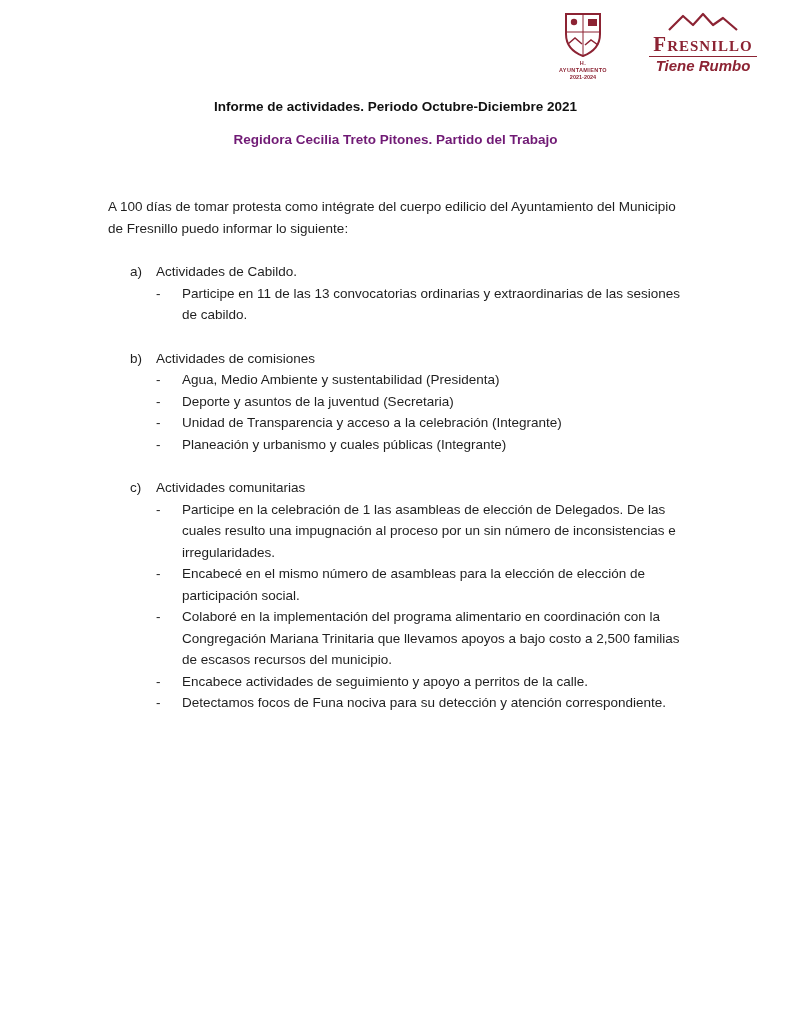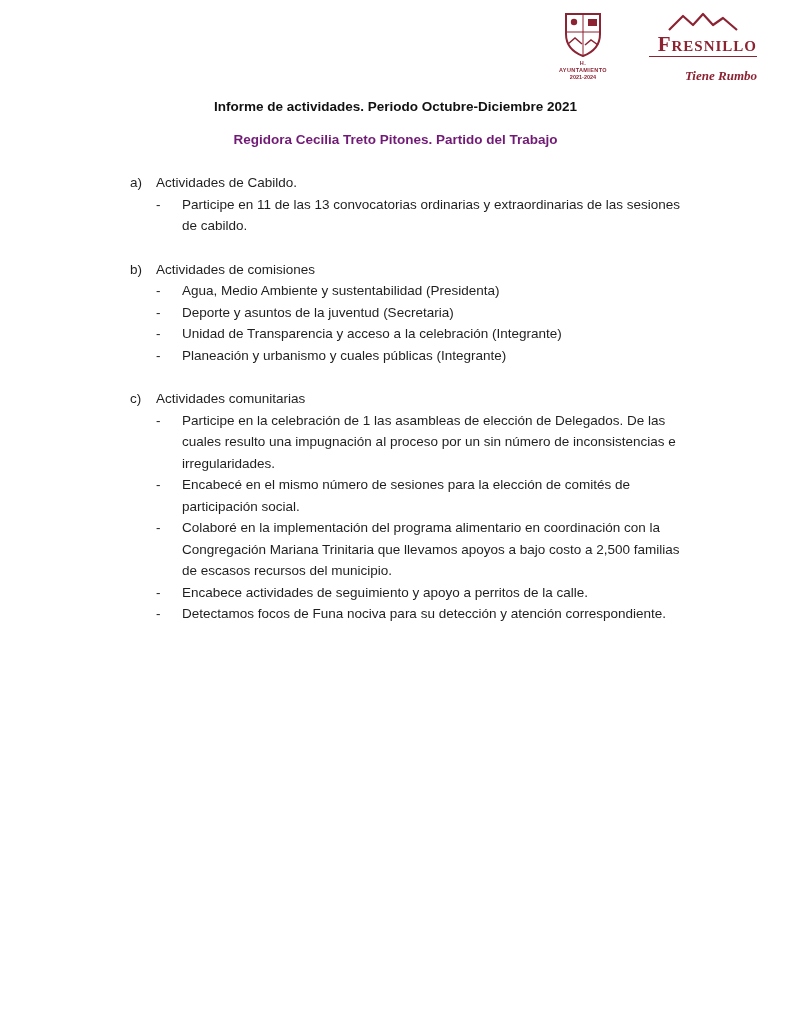--- a/index.html
+++ b/index.html
@@ -25,41 +25,41 @@
     align-items:flex-start;
     gap:10px;
   }
   .crest { width:56px; text-align:center; }
   .crest svg { display:block; margin:0 auto; }
   .crest-caption {
     font-size:5.5px; line-height:7px; letter-spacing:0.4px;
     color:#8c2333; font-weight:bold; margin-top:2px;
   }
   .crest-years { font-size:5.5px; line-height:7px; color:#8c2333; font-weight:bold; }
-  .wordmark { text-align:right; width:108px;margin-left:28px; }
+  .wordmark { text-align:center; width:108px;margin-left:28px; }
   .wordmark svg { display:block; margin:0 auto 1px auto; }
   .org-name {
     font-family:"Liberation Serif", serif;
     font-variant:small-caps;
     font-weight:bold;
     font-size:21px;
     line-height:22px;
     letter-spacing:1px;
     color:#8c2333;
   }
   .tagline {
-    font-family:Liberation Serif, serif;
+    font-family:Liberation Sans, sans-serif;
     font-style:italic;
     font-weight:bold;
-    font-size:13px;
+    font-size:15px;
     line-height:16px;
     color:#8c2333;
     border-top:1px solid #8c2333;
     margin-top:1px;
-    padding-top:11px;
+    padding-top:1px;
   }
 
   
   .content { padding:0 108px;margin-top:28px; }
   .doc-title {
     margin-top:96px;
     text-align:center;
     font-size:13.5px;
     font-weight:bold;
     color:#111;
@@ -104,20 +104,21 @@
       </svg>
       <div class="org-name">Fresnillo</div>
       <div class="tagline">Tiene Rumbo</div>
     </div>
   </div>
 
   <div class="content">
     <div class="doc-title">Informe de actividades. Periodo Octubre-Diciembre 2021</div>
     <div class="doc-subtitle">Regidora Cecilia Treto Pitones. Partido del Trabajo</div>
 
+    <p class="intro">A 100 días de tomar protesta como intégrate del cuerpo edilicio del Ayuntamiento del Municipio de Fresnillo puedo informar lo siguiente:</p>
 
     <div class="section">
       <div class="section-head">
         <span class="sec-label">a)</span>
         <span class="sec-title">Actividades de Cabildo.</span>
       </div>
       <div class="bullets">
         <div class="bullet">
           <span class="dash">-</span>
           <span class="bullet-text">Participe en 11 de las 13 convocatorias ordinarias y extraordinarias de las sesiones de cabildo.</span>
@@ -155,21 +156,21 @@
         <span class="sec-label">c)</span>
         <span class="sec-title">Actividades comunitarias</span>
       </div>
       <div class="bullets">
         <div class="bullet">
           <span class="dash">-</span>
           <span class="bullet-text">Participe en la celebración de 1 las asambleas de elección de Delegados. De las cuales resulto una impugnación al proceso por un sin número de inconsistencias e irregularidades.</span>
         </div>
         <div class="bullet">
           <span class="dash">-</span>
-          <span class="bullet-text">Encabecé en el mismo número de sesiones para la elección de comités de participación social.</span>
+          <span class="bullet-text">Encabecé en el mismo número de asambleas para la elección de elección de participación social.</span>
         </div>
         <div class="bullet">
           <span class="dash">-</span>
           <span class="bullet-text">Colaboré en la implementación del programa alimentario en coordinación con la Congregación Mariana Trinitaria que llevamos apoyos a bajo costo a 2,500 familias de escasos recursos del municipio.</span>
         </div>
         <div class="bullet">
           <span class="dash">-</span>
           <span class="bullet-text">Encabece actividades de seguimiento y apoyo a perritos de la calle.</span>
         </div>
         <div class="bullet">

